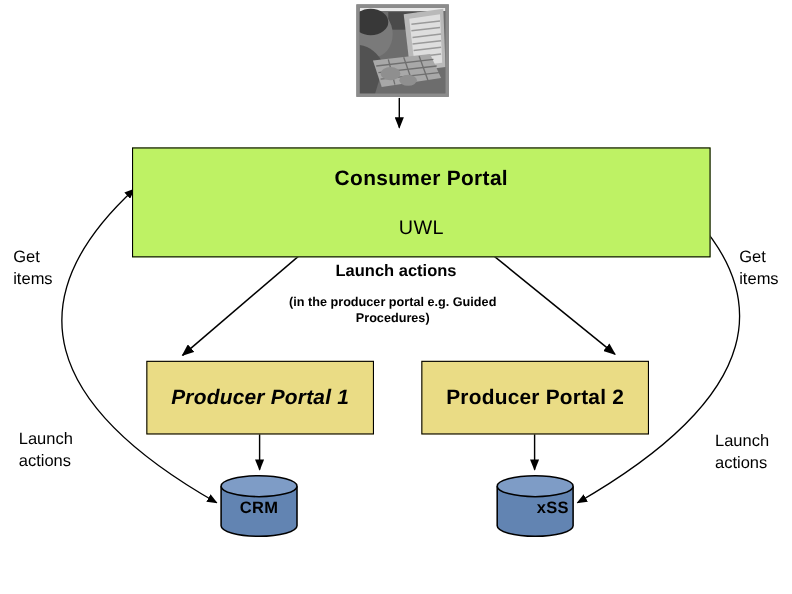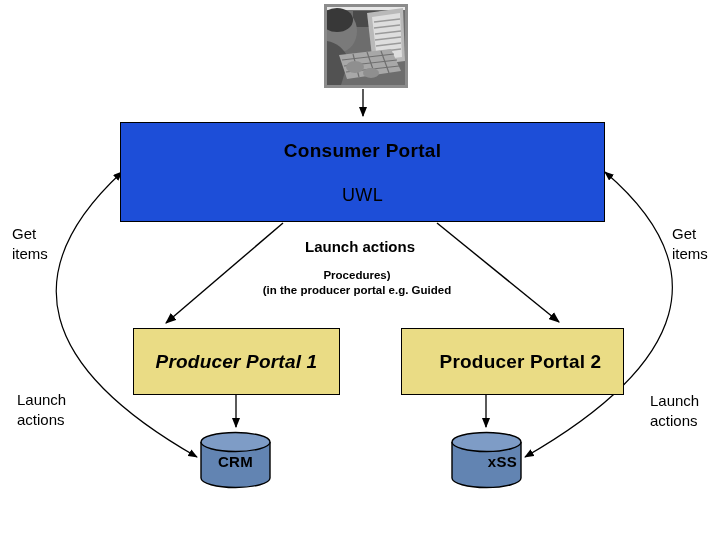--- a/index.html
+++ b/index.html
@@ -11,41 +11,41 @@
   svg.layer{position:absolute;left:0;top:0;width:720px;height:540px;pointer-events:none;}
 
   
   .photo-frame{
     left:324px;top:4px;width:78px;height:78px;
     border:3px solid #8c8c8c;background:#777;
   }
 
   
   .consumer-box{
-    left:120px;top:122px;width:483px;height:98px;
-    background:#1d4ed8;border:1px solid #000;
+    left:120px;top:134px;width:483px;height:98px;
+    background:#bef264;border:1px solid #000;padding-left:41px;
   }
   .consumer-title{
     position:absolute;left:0;top:17px;width:100%;text-align:center;
     font-weight:bold;font-size:19px;letter-spacing:.3px;
   }
   .consumer-sub{
     position:absolute;left:0;top:62px;width:100%;text-align:center;
     font-weight:normal;font-size:18px;letter-spacing:.3px;
   }
 
   
   .pp-box{
     top:328px;width:205px;height:65px;
     background:#eadc85;border:1px solid #000;
     display:flex;align-items:center;justify-content:center;
     font-weight:bold;font-size:19px;letter-spacing:.2px;white-space:nowrap;
   }
   .pp1{left:133px;font-style:italic;}
-  .pp2{left:401px;padding-left:16px;}
+  .pp2{left:383px;}
 
   
   .launch-center{
     left:260px;top:238px;width:200px;text-align:center;
     font-weight:bold;font-size:15px;
   }
   .note-center{
     left:227px;top:268px;width:260px;text-align:center;
     font-weight:bold;font-size:11.5px;line-height:15px;
   }
@@ -139,22 +139,22 @@
     </svg>
   </div>
 
   <div class="abs consumer-box">
     <div class="consumer-title">Consumer Portal</div>
     <div class="consumer-sub">UWL</div>
   </div>
 
   <div class="abs launch-center">Launch actions</div>
   <div class="abs note-center">
+    <span style="display:block">(in the producer portal e.g. Guided</span>
     <span style="display:block">Procedures)</span>
-    <span style="display:block">(in the producer portal e.g. Guided</span>
   </div>
 
   <div class="abs side-label get-left">
     <span style="display:block">Get</span>
     <span style="display:block">items</span>
   </div>
   <div class="abs side-label get-right">
     <span style="display:block">Get</span>
     <span style="display:block">items</span>
   </div>

